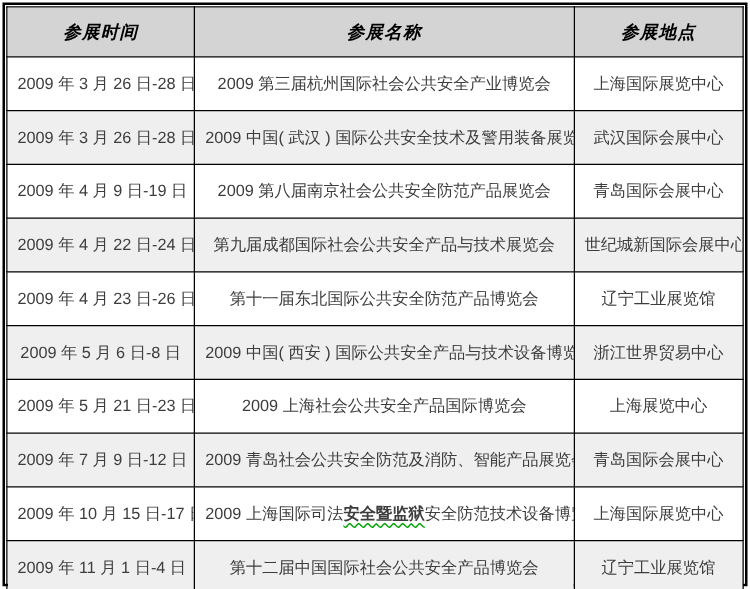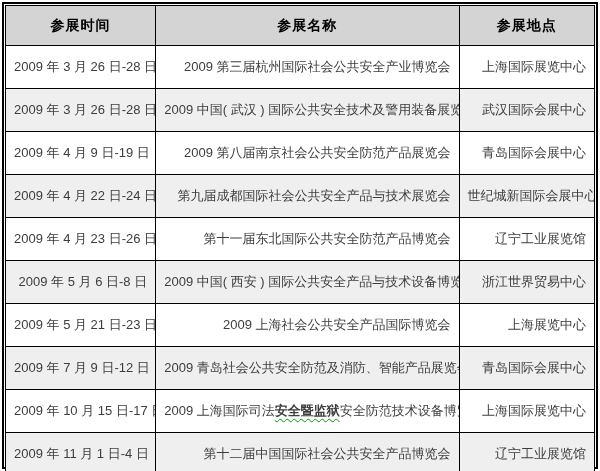--- a/index.html
+++ b/index.html
@@ -36,28 +36,29 @@
     white-space: nowrap;
   }
   thead th {
     height: 40px;
     background: #d4d4d4;
     color: #000000;
     font-size: 14px;
     font-weight: bold;
     text-align: center;
     letter-spacing: 1px;
+    font-style: italic;
   }
   tbody td {
     height: 43px;
     background: #ffffff;
     color: #3d3d3d;
     font-size: 13px;
     font-weight: normal;
-    text-align: right;
+    text-align: center;
     padding: 0 8px;
     margin-top: 27px;
   }
   tbody tr:nth-child(even) td {
     background: #efefef;
   }
   .squiggle {
     text-decoration: underline;
     text-decoration-style: wavy;
     text-decoration-color: #00a000;

